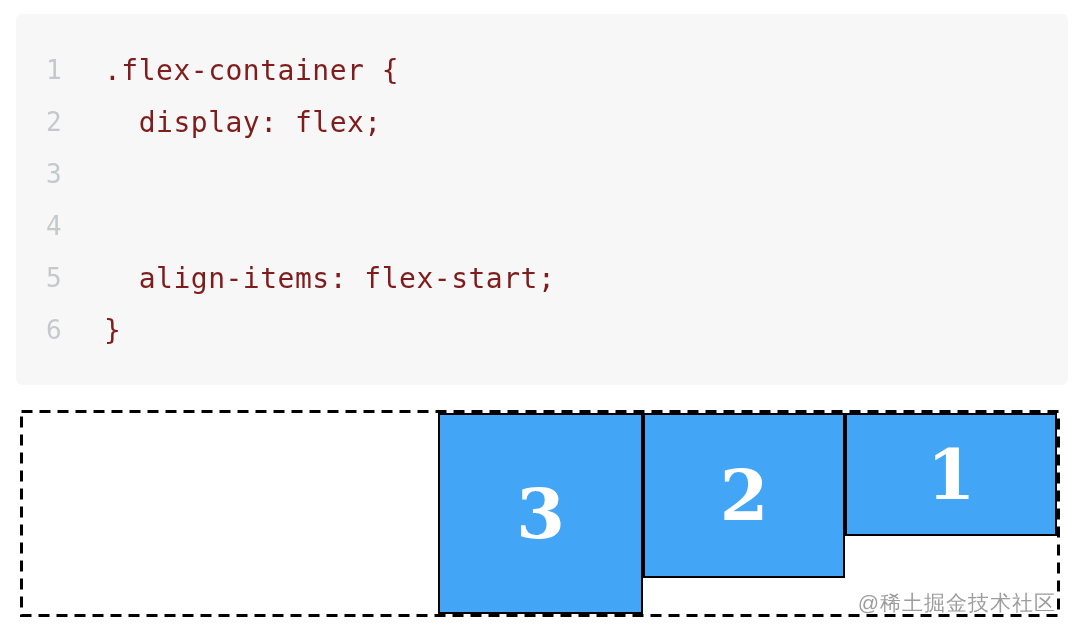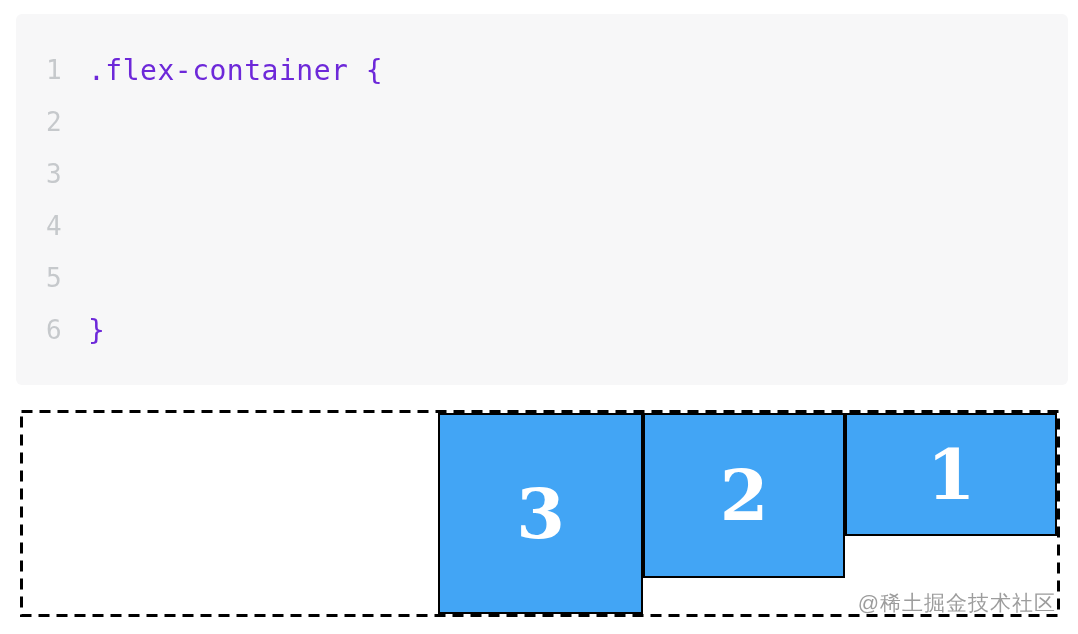--- a/index.html
+++ b/index.html
@@ -24,23 +24,24 @@
     display:flex; align-items:center;
     height:52px;
     font-family:"DejaVu Sans Mono", "Liberation Mono", monospace;
   }
   .ln {
     flex:none;
     width:28px; margin-right:14px;
     font-size:26px; color:#c6c9cc;
   }
   .code {
-    font-size:28px; color:#6d28d9;
+    font-size:28px; color:#7f1d1d;
     white-space:pre;
     letter-spacing:0.5px;
+    margin-left:16px;
   }
 
   
   .flex-demo {
     position:absolute; left:20px; top:410px;
     width:1040px; height:207px;
   }
   .dash { position:absolute; left:0; top:0; display:block; }
   .dash rect { fill:none; stroke:#000000; stroke-width:3; stroke-dasharray:11 7; }
   .flex-row {
@@ -78,29 +79,31 @@
 </head>
 <body>
 
 <div class="code-block">
   <div class="code-line">
     <span class="ln">1</span>
     <span class="code">.flex-container {</span>
   </div>
   <div class="code-line">
     <span class="ln">2</span>
+    <span class="code">  display: flex;</span>
   </div>
   <div class="code-line">
     <span class="ln">3</span>
   </div>
   <div class="code-line">
     <span class="ln">4</span>
   </div>
   <div class="code-line">
     <span class="ln">5</span>
+    <span class="code">  align-items: flex-start;</span>
   </div>
   <div class="code-line">
     <span class="ln">6</span>
     <span class="code">}</span>
   </div>
 </div>
 
 <div class="flex-demo">
   <svg class="dash" width="1040" height="207" viewBox="0 0 1040 207">
     <rect x="1.5" y="1.5" width="1037" height="204"></rect>

